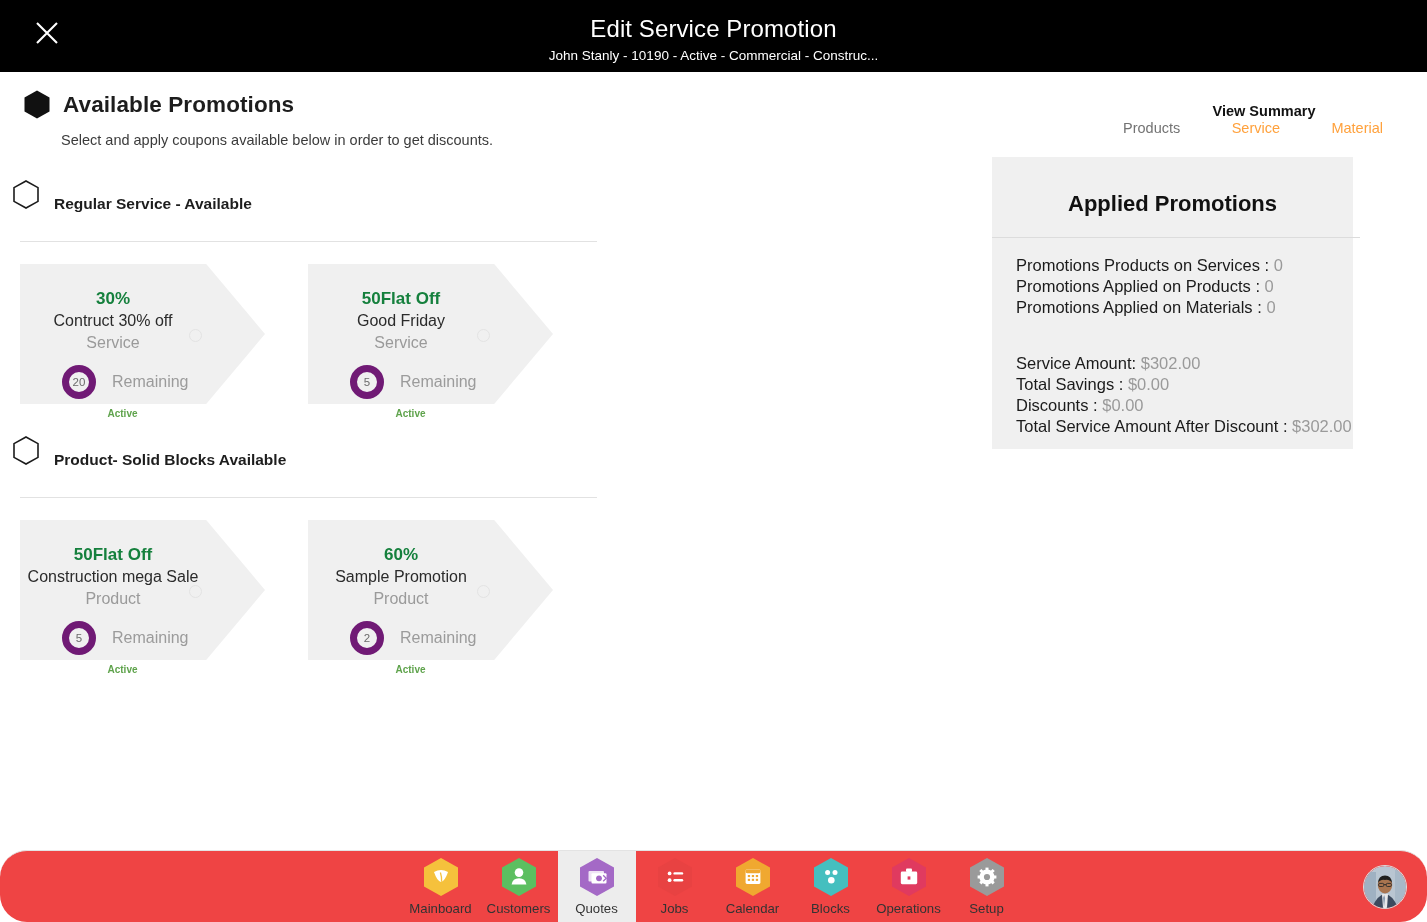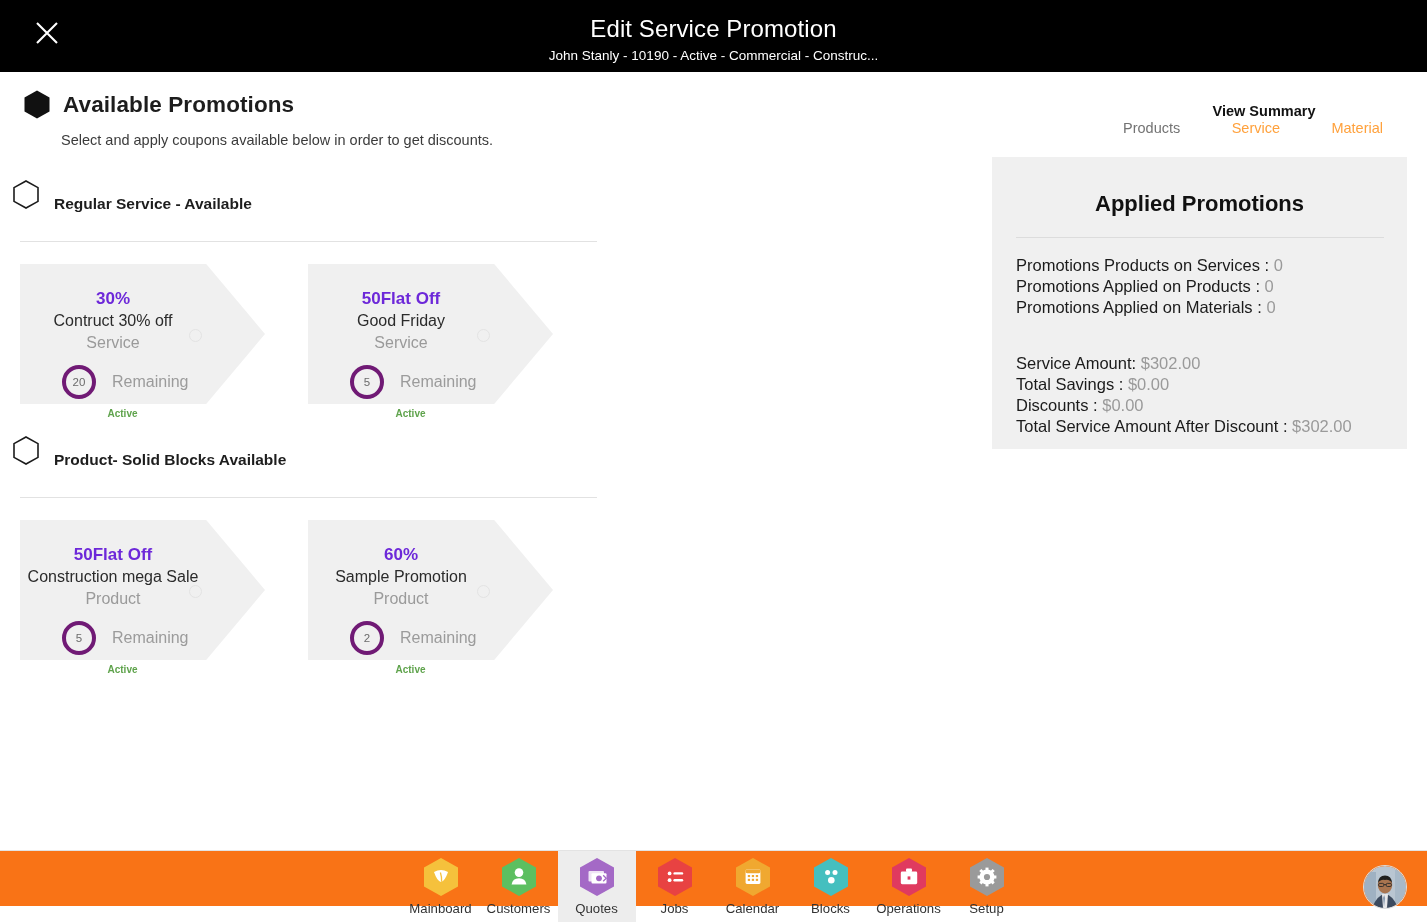--- a/index.html
+++ b/index.html
@@ -91,68 +91,68 @@
   }
   .coupon-shape {
     position: absolute; inset: 0;
     background: #F0F0F0;
     clip-path: polygon(0 0, 76% 0, 100% 50%, 76% 100%, 0 100%);
   }
   .coupon-inner {
     position: relative; width: 186px; height: 140px;
     padding-top: 24px; text-align: center;
   }
-  .c-amount { font-size: 17px; font-weight: bold; color: #6d28d9; line-height: 22px; }
+  .c-amount { font-size: 17px; font-weight: bold; color: #15803d; line-height: 22px; }
   .c-name   { font-size: 16px; color: #2b2b2b; line-height: 22px; }
   .c-type   { font-size: 16px; color: #9a9a9a; line-height: 22px; }
   .c-bottom {
     display: flex; align-items: center; gap: 16px;
     margin-top: 11px; padding-left: 42px;
   }
   .c-count {
     width: 34px; height: 34px; border-radius: 50%;
-    border: 4px solid #701a75;
+    border: 7px solid #701a75;
     display: flex; align-items: center; justify-content: center;
     font-size: 11.5px; color: #6b6b6b;
   }
   .c-remaining { font-size: 16px; color: #9b9b9b; }
   .c-radio {
     position: absolute; right: 63px; top: 65px;
     width: 13px; height: 13px; border-radius: 50%;
     border: 1px solid #e3e3e3;
   }
   .c-status {
     position: absolute; left: 0; top: 144px;
     width: 205px; text-align: center;
     font-size: 10px; font-weight: bold; color: #5FA34C;
   }
 
   
   .applied {
     position: absolute; left: 992px; top: 157px;
-    width: 415px; height: 292px;
+    width: 361px; height: 292px;
     background: #F0F0F0;
   }
   .applied-title {
     text-align: center; padding-top: 34px;
     font-size: 22px; font-weight: bold; color: #111;
   }
   .applied-rule {
     margin: 20px auto 0; width: 368px; height: 1px; background: #dcdcdc;
   }
   .applied-list { margin: 17px 0 0 24px; }
   .applied-line { font-size: 16.5px; line-height: 20.8px; color: #1b1b1b; }
   .applied-line .val { color: #9a9a9a; }
   .applied-gap { height: 19px; }
 
   
   .bottom-nav {
     position: absolute; left: 0; top: 850px;
-    width: 1427px; height: 56px;
-    background: #f97316; border-top: 1px solid #e3e3e3;
+    width: 1427px; height: 72px;
+    background: #ef4444; border-top: 1px solid #e3e3e3; border-radius: 27px;
   }
   .nav-items {
     position: absolute; left: 0; top: 0; width: 1427px; height: 71px;
     display: flex; align-items: center; justify-content: center; gap: 0px;
   }
   .nav-item {
     width: 78px; height: 71px;
     display: flex; flex-direction: column; align-items: center;
     justify-content: center; gap: 4px;
     cursor: pointer;

